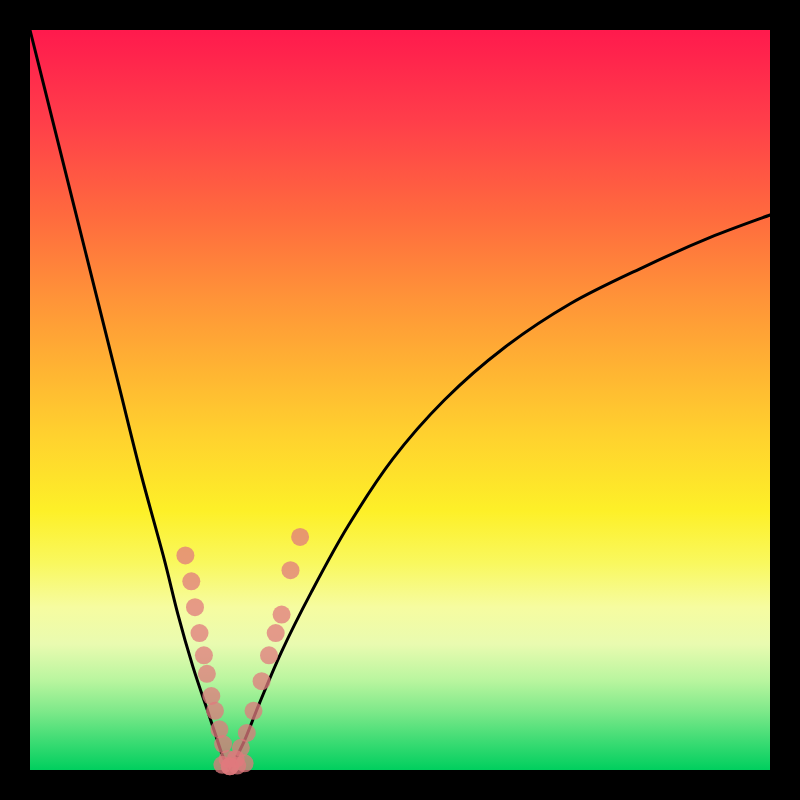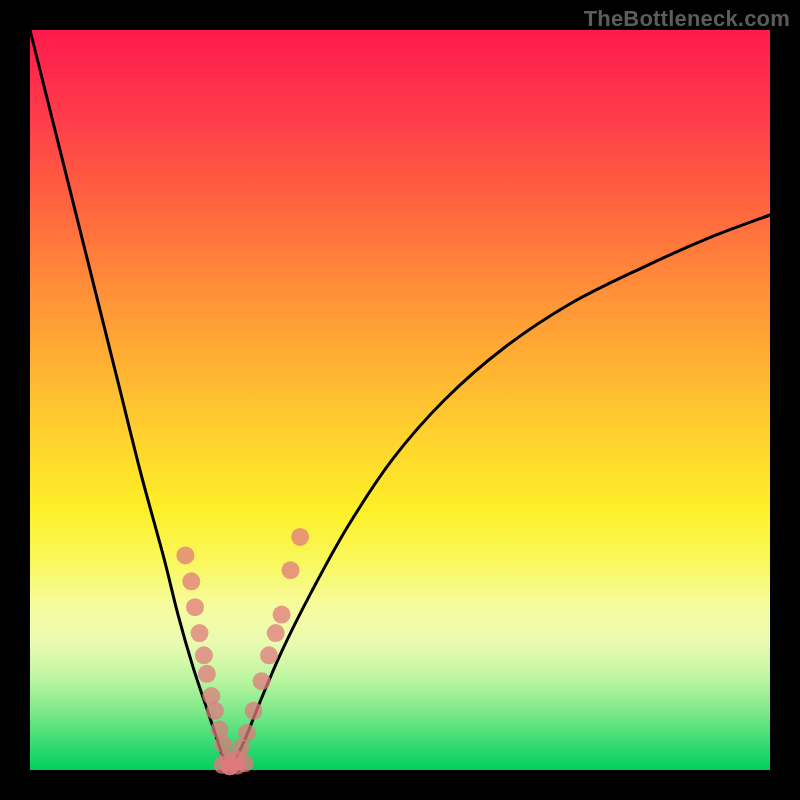--- a/index.html
+++ b/index.html
@@ -67,21 +67,20 @@
   }
   .dot {
     fill: #e07a7d;
     fill-opacity: 0.75;
   }
 </style>
 </head>
 <body>
 
 <div class="frame">
-  <div class="watermark">TheBottleneck.com</div>
   <div class="plot">
     <svg class="curves" viewBox="0 0 740 740">
       <path id="left-branch" class="curve" d="M 0.0 0.0 C 3.7 14.8, 14.8 59.2, 22.2 88.8 C 29.6 118.4, 37.0 148.0, 44.4 177.6 C 51.8 207.2, 59.2 236.8, 66.6 266.4 C 74.0 296.0, 81.4 325.6, 88.8 355.2 C 96.2 384.8, 103.6 415.6, 111.0 444.0 C 118.4 472.4, 127.0 502.0, 133.2 525.4 C 139.4 548.8, 143.1 566.1, 148.0 584.6 C 152.9 603.1, 157.9 620.4, 162.8 636.4 C 167.7 652.4, 173.9 669.7, 177.6 680.8 C 181.3 691.9, 182.5 695.6, 185.0 703.0 C 187.5 710.4, 189.9 719.0, 192.4 725.2 C 194.9 731.4, 198.6 737.5, 199.8 740.0"></path>
       <path id="right-branch" class="curve" d="M 199.8 740.0 C 202.3 735.1, 209.7 721.5, 214.6 710.4 C 219.5 699.3, 223.2 688.2, 229.4 673.4 C 235.6 658.6, 243.0 640.1, 251.6 621.6 C 260.2 603.1, 270.1 583.4, 281.2 562.4 C 292.3 541.4, 304.6 518.0, 318.2 495.8 C 331.8 473.6, 346.6 450.2, 362.6 429.2 C 378.6 408.2, 395.9 388.5, 414.4 370.0 C 432.9 351.5, 452.6 334.2, 473.6 318.2 C 494.6 302.2, 516.8 287.4, 540.2 273.8 C 563.6 260.2, 590.8 247.9, 614.2 236.8 C 637.6 225.7, 659.8 215.8, 680.8 207.2 C 701.8 198.6, 730.1 188.7, 740.0 185.0"></path>
       <g id="dots">
           <circle cx="155.4" cy="525.4" r="9" class="dot"></circle>
           <circle cx="161.3" cy="551.3" r="9" class="dot"></circle>
           <circle cx="165.0" cy="577.2" r="9" class="dot"></circle>
           <circle cx="169.5" cy="603.1" r="9" class="dot"></circle>
           <circle cx="173.9" cy="625.3" r="9" class="dot"></circle>

